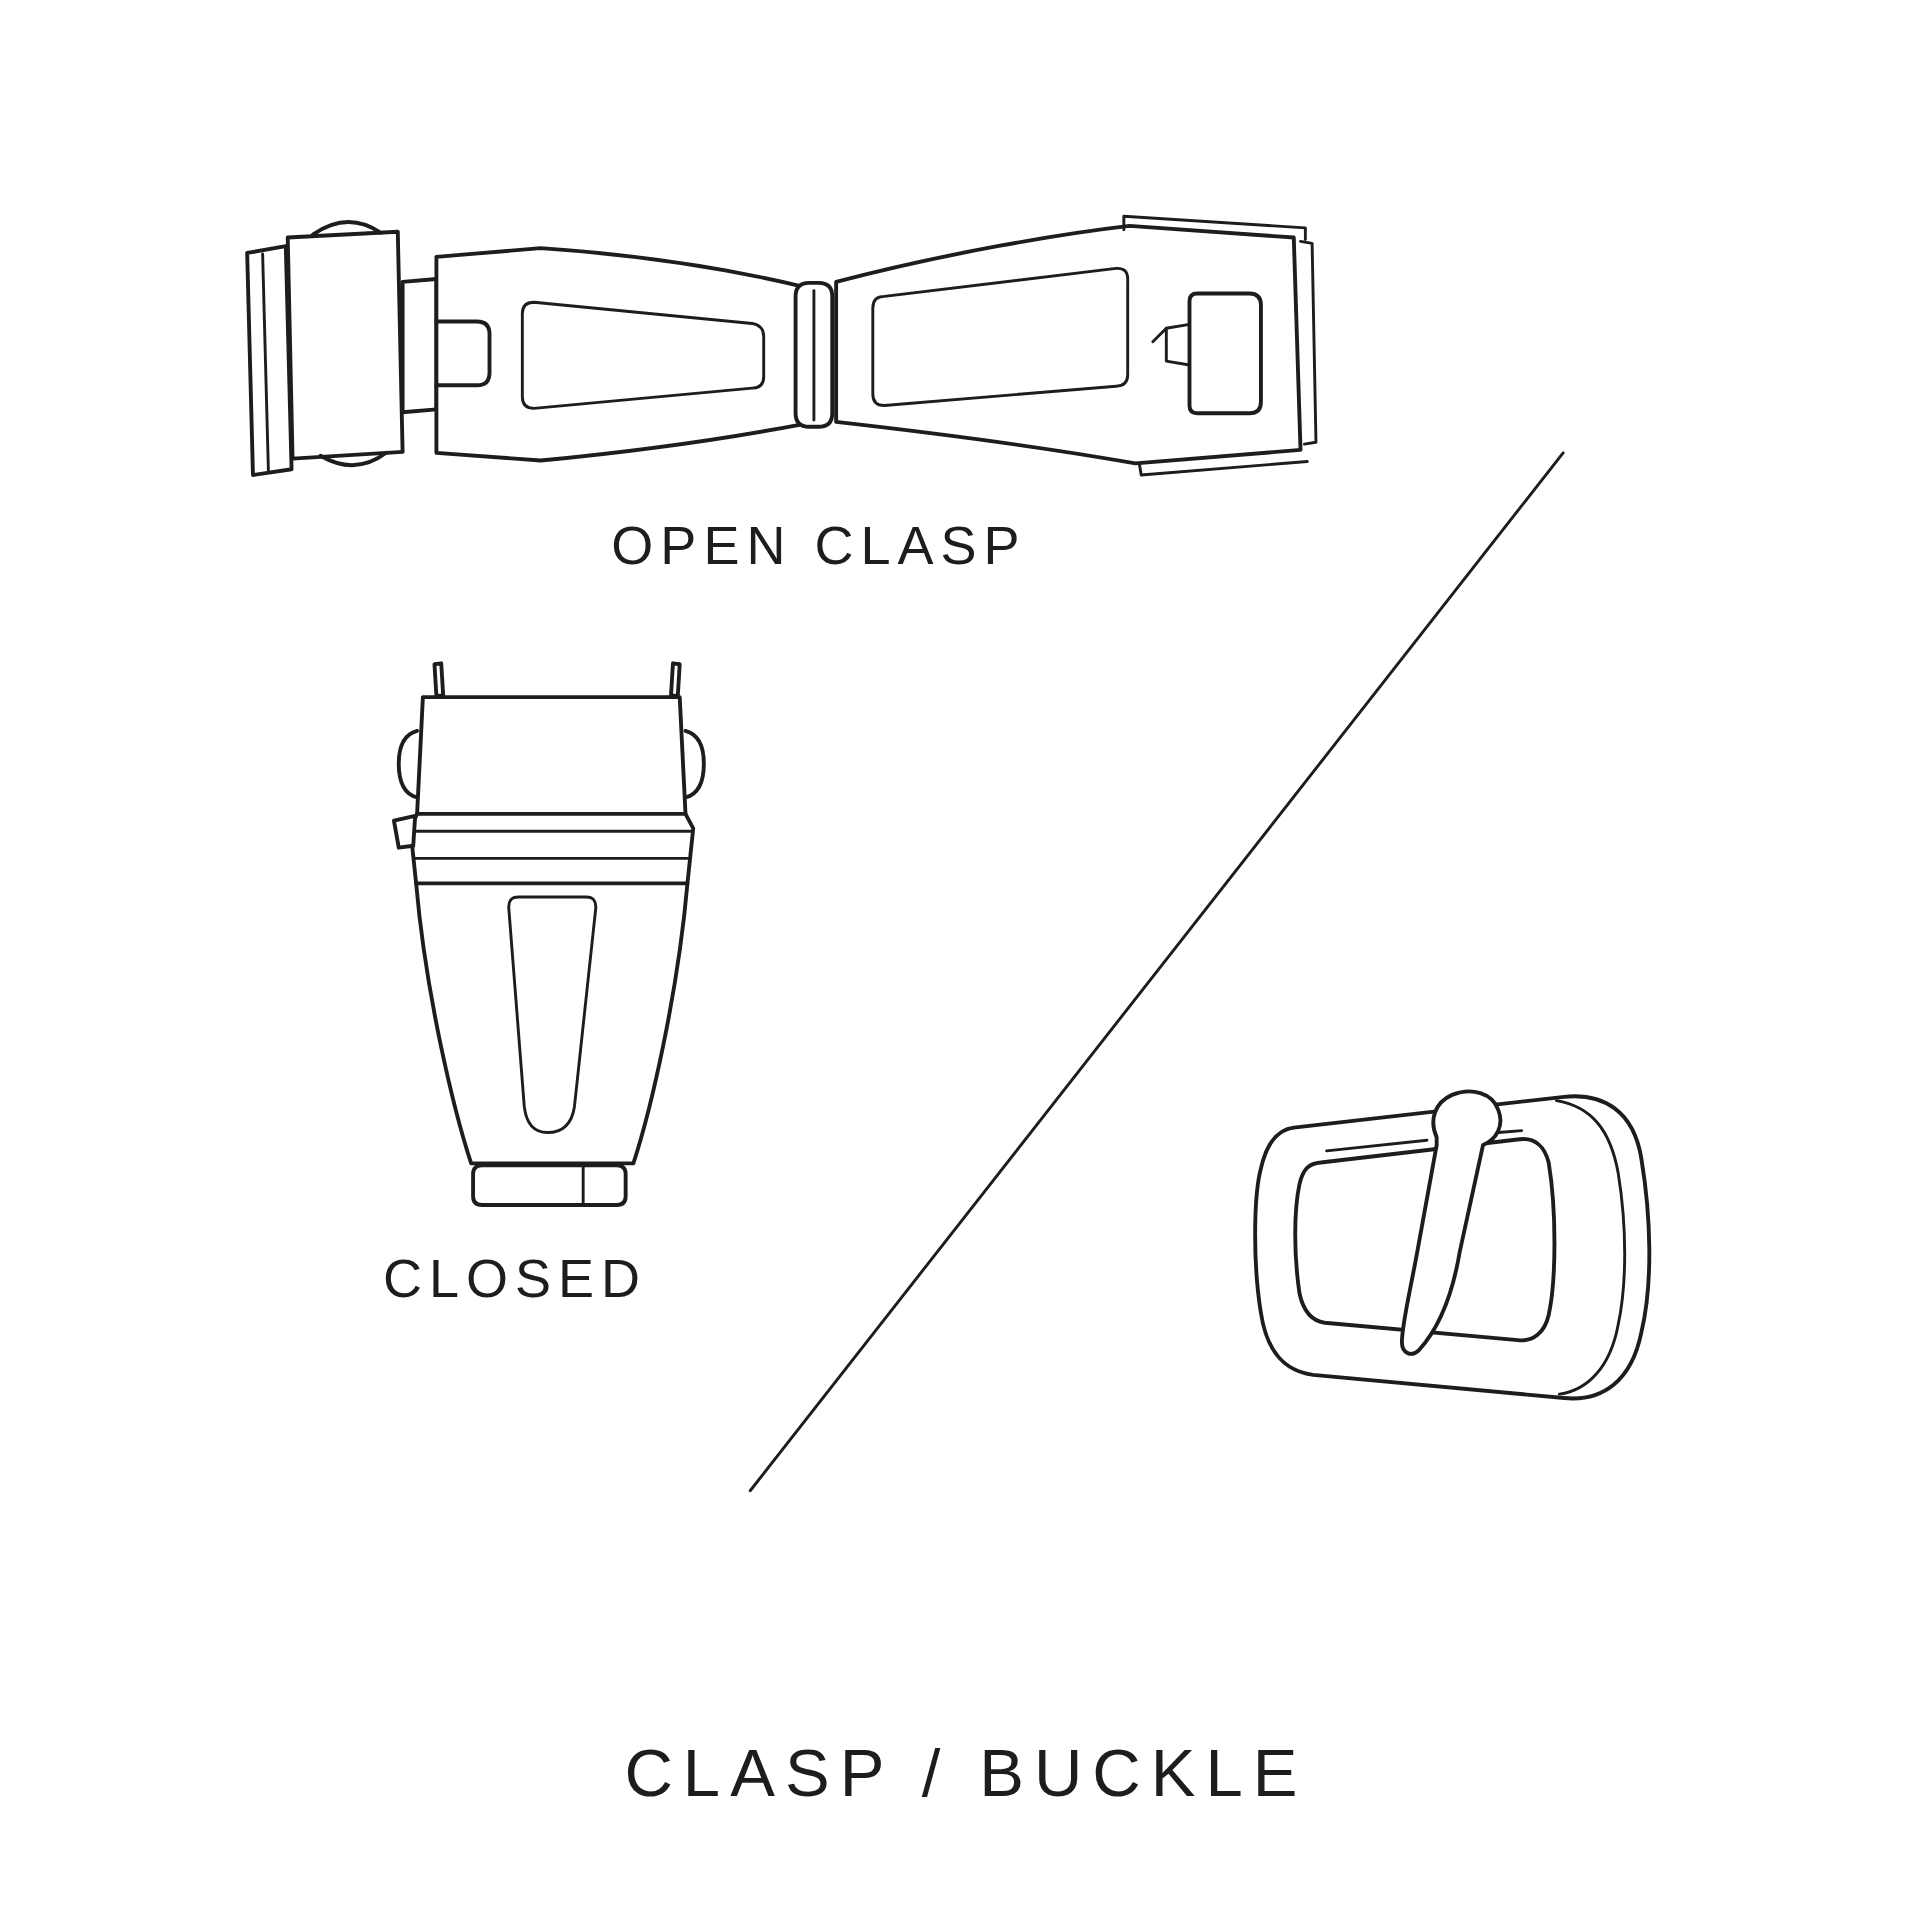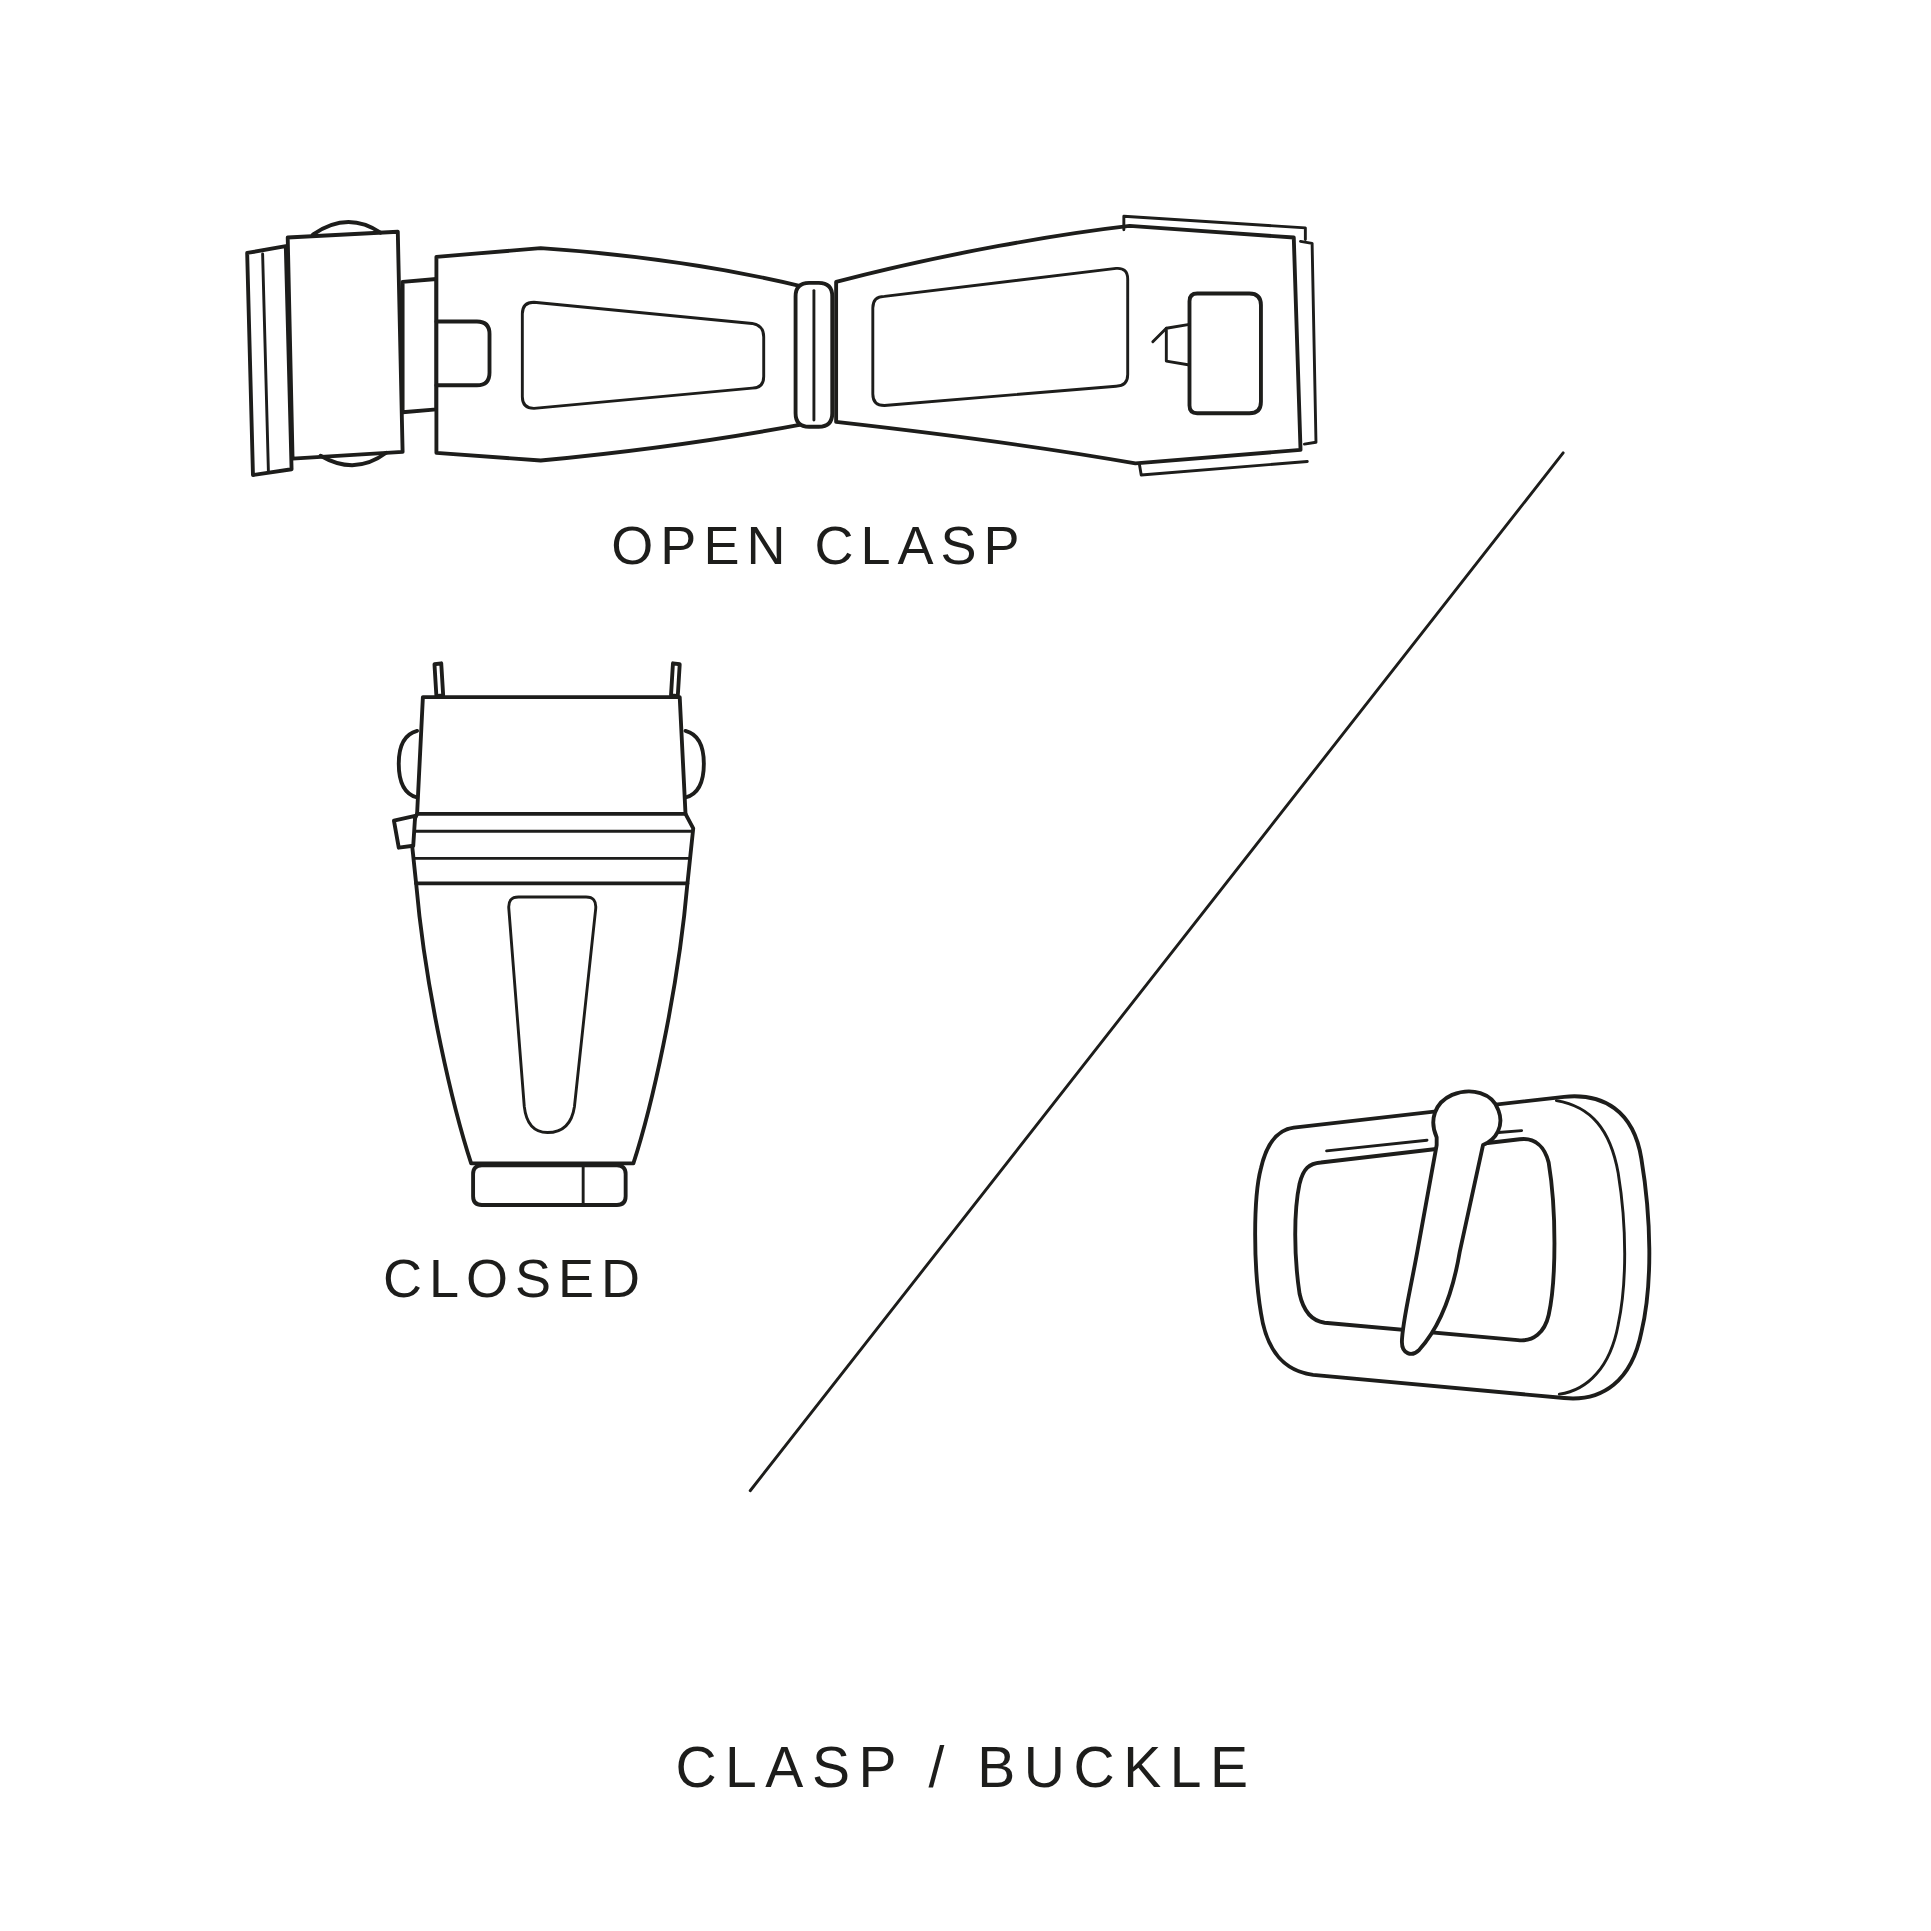--- a/index.html
+++ b/index.html
@@ -45,21 +45,21 @@
     color: #1d1d1b;
     font-size: 54px;
     letter-spacing: 0.13em;
     white-space: nowrap;
     font-weight: 400;
   }
   .big-title {
     position: absolute;
     transform: translateX(-50%);
     color: #1d1d1b;
-    font-size: 57px;
+    font-size: 67px;
     letter-spacing: 0.15em;
     white-space: nowrap;
     font-weight: 400;
   }
 </style>
 </head>
 <body>
 
 <div id="canvas">
 

